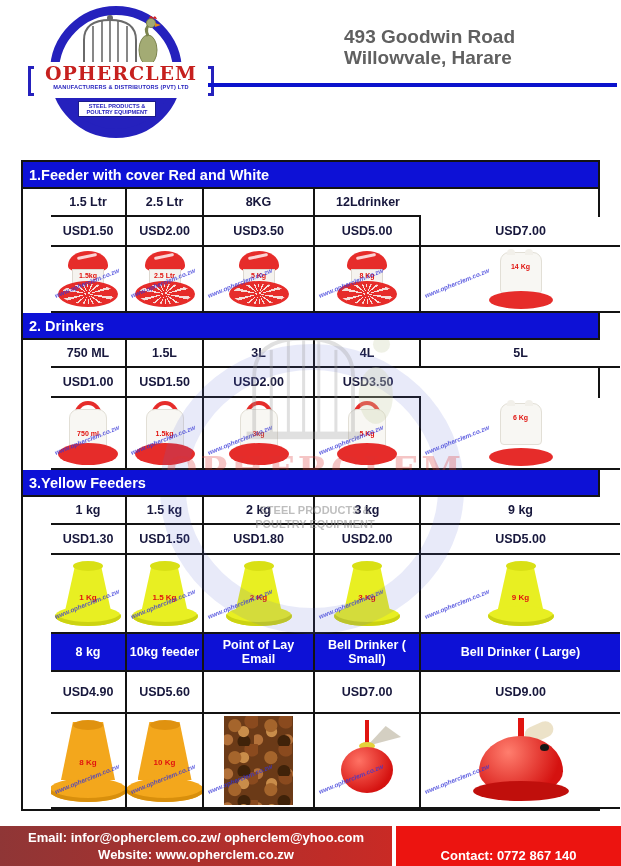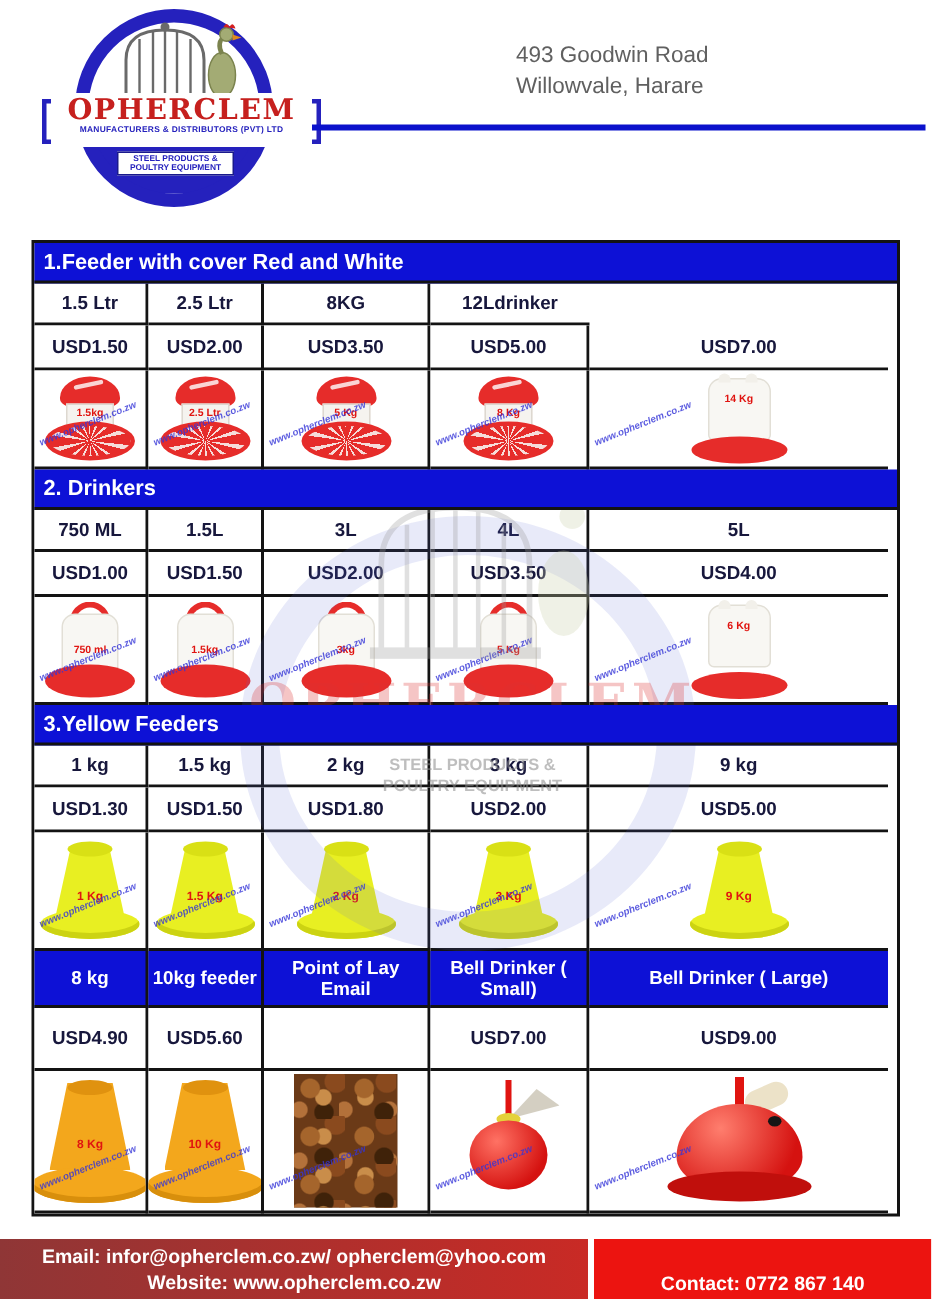--- a/index.html
+++ b/index.html
@@ -14,39 +14,39 @@
   .logo-cage { position:absolute; left:38px; top:10px; width:100px; height:62px; }
   .logo-banner { position:absolute; left:6px; top:58px; right:6px; height:36px; background:#fff; text-align:center; }
   .banner-cap { position:absolute; top:62px; width:12px; height:30px; background:#fff; border:3px solid #2521bd; }
   .banner-cap.left { left:0; } .banner-cap.right { right:0; }
   .logo-name { font-family:"DejaVu Serif", serif; font-weight:bold; color:#c6201e;
     font-size:19px; letter-spacing:1px; line-height:22px; }
   .logo-subtitle { font-size:5.6px; font-weight:bold; color:#2521bd; letter-spacing:.2px; }
   .logo-tagline { position:absolute; left:50px; top:97px; width:78px; background:#fff;
     border:1px solid #1a1a8c; text-align:center; padding:1px 0; }
   .logo-tagline span { display:block; font-size:5.6px; font-weight:bold; color:#2521bd; }
-  .address { position:absolute; left:344px; top:26px; font-size:15px; font-weight:normal;
+  .address { position:absolute; left:344px; top:26px; font-size:19px; font-weight:bold;
     color:#606060; line-height:21px; }
   .header-rule { position:absolute; left:208px; top:83px; width:409px; height:4px; background:#0b12cc; }
 
   
   .big-wm { position:absolute; left:150px; top:320px; width:330px; height:260px;
     pointer-events:none; z-index:4; }
   .big-wm .ring { position:absolute; left:10px; top:24px; width:304px; height:290px;
     border:26px solid #5a68d8; border-radius:50%; opacity:.14; }
   .big-wm .wm-cage { position:absolute; left:70px; top:0; width:190px; height:132px; opacity:.30; }
   .big-wm .wm-name { position:absolute; left:0; right:0; top:128px; text-align:center;
     font-family:"DejaVu Serif", serif; font-weight:bold; font-size:36px; letter-spacing:3px;
     color:#d33; opacity:.28; }
   .big-wm .wm-tag { position:absolute; left:0; right:0; top:183px; text-align:center;
     font-size:11px; font-weight:bold; color:#8a8a8a; opacity:.55; line-height:14px; }
 
   
   .tbl { position:absolute; left:21px; top:160px; width:579px; border:2px solid #131313; }
-  .row { display:grid; grid-template-columns:76px 77px 111px 106px 199px; }
+  .row { display:grid; grid-template-columns:76px 77px 111px 106px 199px;padding-left:28px; }
   .cell { border-right:2px solid #131313; border-bottom:2px solid #131313;
     display:flex; align-items:center; justify-content:center;
     font-weight:bold; color:#17173c; background:#fff; position:relative; }
   .cell:last-child { border-right:none; }
   .sec-title { height:27px; background:#0d11d6; color:#fff; font-weight:bold; font-size:14.5px;
     padding-left:6px; display:flex; align-items:center; border-bottom:2px solid #131313;
     position:relative; z-index:5; }
   .size-cell { height:28px; font-size:12.5px; }
   .price-cell { height:30px; font-size:12.5px; }
   .hdr-blue { height:38px; background:#0d11d6; color:#fff; font-size:12.5px; text-align:center;
@@ -268,21 +268,20 @@
       <div class="cell size-cell">1.5L</div>
       <div class="cell size-cell">3L</div>
       <div class="cell size-cell">4L</div>
       <div class="cell size-cell">5L</div>
     </div>
     <div class="row">
       <div class="cell price-cell">USD1.00</div>
       <div class="cell price-cell">USD1.50</div>
       <div class="cell price-cell">USD2.00</div>
       <div class="cell price-cell">USD3.50</div>
-      <div class="cell price-cell">USD4.00</div>
     </div>
     <div class="row">
       <div class="cell img-cell h-img2">
         <div class="prod">
           <div class="jug-handle"></div>
             <div class="jug-body"></div>
             <div class="jug-base"></div>
           <span class="prod-label jug-label">750 ml</span>
           <span class="wm">www.opherclem.co.zw</span>
         </div>

